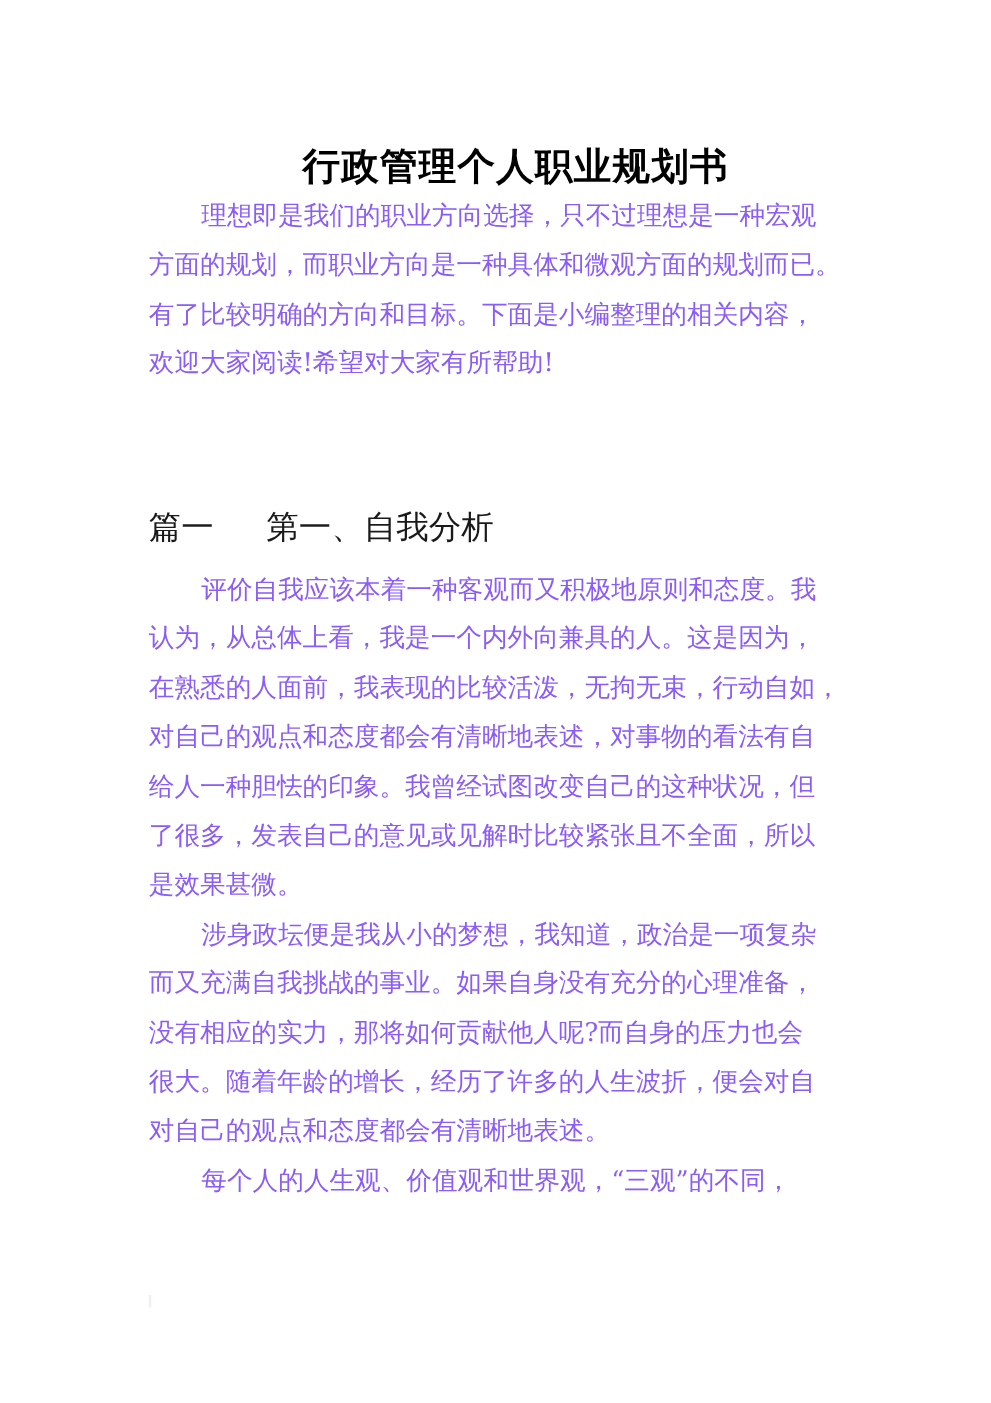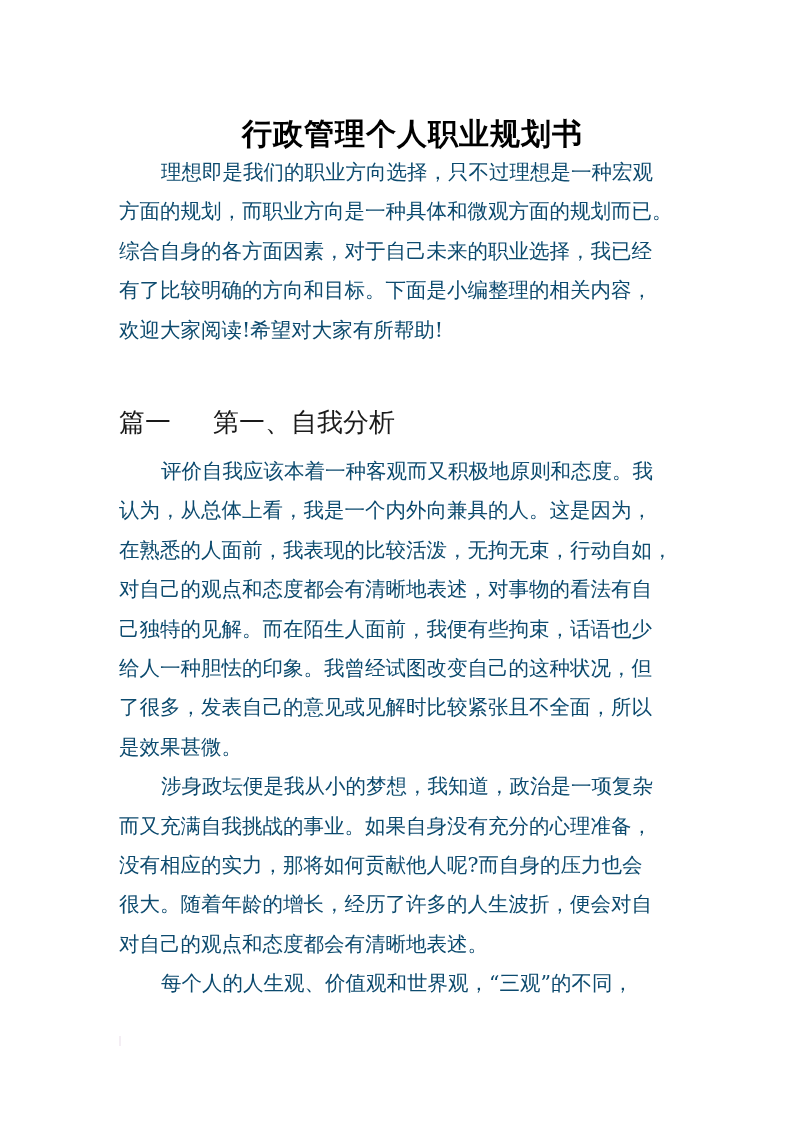--- a/index.html
+++ b/index.html
@@ -35,21 +35,21 @@
       line-height: 44px;
       letter-spacing: 1px;
       color: #000000;
     }
     .body-text {
       position: absolute;
       left: 119px;
       width: 560px;
       font-size: 20.5px;
       line-height: 39.4px;
-      color: #0c4a6e;
+      color: #8b5cf6;
     }
     .line {
       display: block;
       white-space: nowrap;
       height: 39.4px;
     }
     .indent {
       padding-left: 42px;
     }
     .intro { top: 153px; }
@@ -79,36 +79,34 @@
 </head>
 <body>
 
 <div class="page">
 
   <h1 class="title" style="margin:16px;">行政管理个人职业规划书</h1>
 
   <div class="body-text intro">
     <span class="line indent">理想即是我们的职业方向选择，只不过理想是一种宏观</span>
     <span class="line">方面的规划，而职业方向是一种具体和微观方面的规划而已。</span>
-    <span class="line">综合自身的各方面因素，对于自己未来的职业选择，我已经</span>
     <span class="line">有了比较明确的方向和目标。下面是小编整理的相关内容，</span>
     <span class="line">欢迎大家阅读!希望对大家有所帮助!</span>
   </div>
 
   <div class="section-heading">
     <span>篇一</span><span class="gap"></span><span>第一、自我分析</span>
   </div>
 
   <div class="body-text section1">
     <div>
       <span class="line indent">评价自我应该本着一种客观而又积极地原则和态度。我</span>
       <span class="line">认为，从总体上看，我是一个内外向兼具的人。这是因为，</span>
       <span class="line">在熟悉的人面前，我表现的比较活泼，无拘无束，行动自如，</span>
       <span class="line">对自己的观点和态度都会有清晰地表述，对事物的看法有自</span>
-      <span class="line">己独特的见解。而在陌生人面前，我便有些拘束，话语也少</span>
       <span class="line">给人一种胆怯的印象。我曾经试图改变自己的这种状况，但</span>
       <span class="line">了很多，发表自己的意见或见解时比较紧张且不全面，所以</span>
       <span class="line">是效果甚微。</span>
     </div>
     <div>
       <span class="line indent">涉身政坛便是我从小的梦想，我知道，政治是一项复杂</span>
       <span class="line">而又充满自我挑战的事业。如果自身没有充分的心理准备，</span>
       <span class="line">没有相应的实力，那将如何贡献他人呢?而自身的压力也会</span>
       <span class="line">很大。随着年龄的增长，经历了许多的人生波折，便会对自</span>
       <span class="line">对自己的观点和态度都会有清晰地表述。</span>

